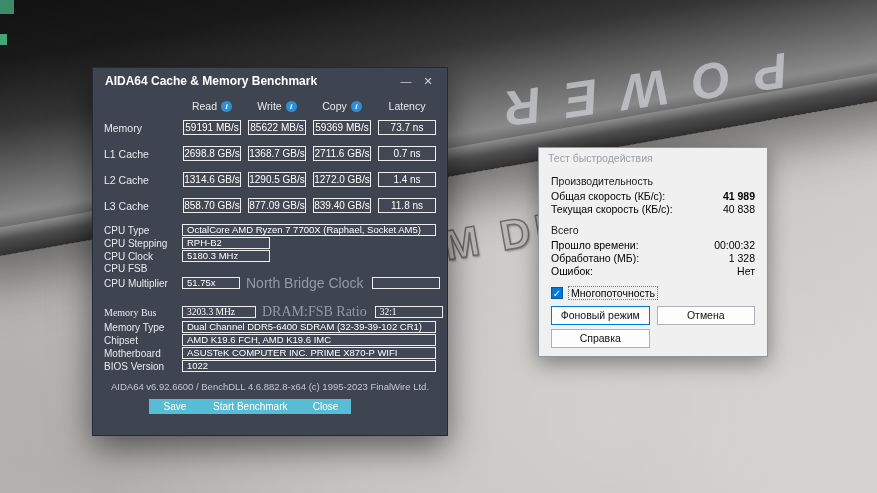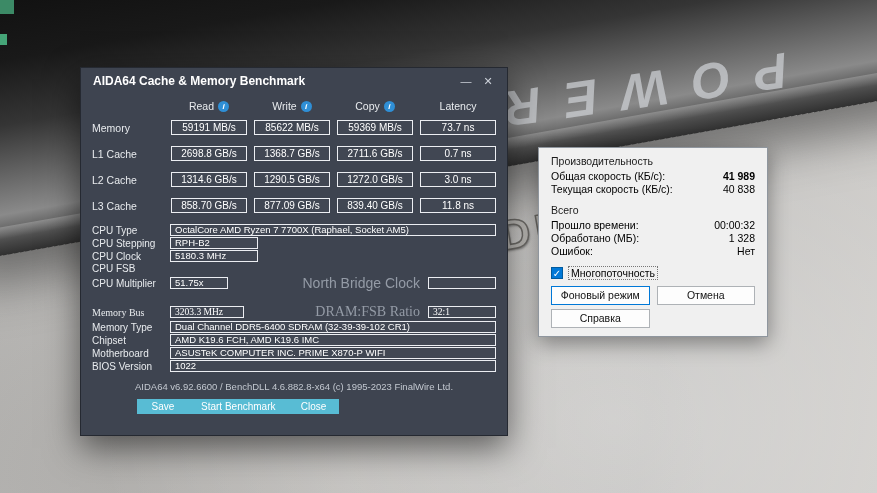--- a/index.html
+++ b/index.html
@@ -24,21 +24,21 @@
     font-size:50px; font-weight:bold; font-style:italic; letter-spacing:24px;
     color:rgba(203,206,210,.75); white-space:nowrap; }
   .ddr5-text { position:absolute; left:443px; top:206px; transform:rotate(-10deg);
     font-size:42px; font-weight:bold; letter-spacing:5px; color:#bbb9b5; white-space:nowrap;
     -webkit-text-stroke:1.5px #6e6c68;
     text-shadow:1px 2px 2px rgba(70,70,70,.5); }
   .accent1 { position:absolute; left:0; top:0; width:14px; height:14px; background:#3c8a66; }
   .accent2 { position:absolute; left:0; top:34px; width:7px; height:11px; background:#45a578; }
 
   
-  .aida { position:absolute; left:80px; top:67px; width:428px; background:#3e4450;
+  .aida { position:absolute; left:92px; top:67px; width:356px; background:#3e4450;
     border:1px solid #252931; box-shadow:0 12px 32px rgba(0,0,0,.55); color:#eef0f3; z-index:10; }
   .aida-titlebar { height:26px; display:flex; align-items:center; padding:0 8px 0 12px; }
   .aida-title { font-weight:bold; font-size:12px; color:#ffffff; flex:1; }
   .winbtn { width:22px; text-align:center; font-size:11px; color:#ccd1d9; cursor:default; }
   .aida-body { padding:6px 11px 21px; }
 
   .grid-row { display:grid; grid-template-columns:72px 1fr 1fr 1fr 1fr; column-gap:7px; align-items:center; }
   .bench-head { margin:0 0 8px; }
   .bh { display:flex; justify-content:center; align-items:center; gap:4px;
     font-size:10.5px; color:#e8ebee; }
@@ -140,21 +140,21 @@
         <div class="field">1368.7 GB/s</div>
         <div class="field">2711.6 GB/s</div>
         <div class="field">0.7 ns</div>
       </div>
 
       <div class="grid-row bench-row">
         <div class="bl">L2 Cache</div>
         <div class="field">1314.6 GB/s</div>
         <div class="field">1290.5 GB/s</div>
         <div class="field">1272.0 GB/s</div>
-        <div class="field">3.0 ns</div>
+        <div class="field">1.4 ns</div>
       </div>
 
       <div class="grid-row bench-row">
         <div class="bl">L3 Cache</div>
         <div class="field">858.70 GB/s</div>
         <div class="field">877.09 GB/s</div>
         <div class="field">839.40 GB/s</div>
         <div class="field">11.8 ns</div>
       </div>
 
@@ -211,20 +211,23 @@
 
       <div class="aida-buttons">
         <div class="abtn">Save</div>
         <div class="abtn">Start Benchmark</div>
         <div class="abtn">Close</div>
       </div>
     </div>
   </div>
 
   <div class="speed">
+    <div class="speed-titlebar">
+      <span class="speed-title">Тест быстродействия</span>
+    </div>
     <div class="speed-body">
 
       <div class="sec-header">Производительность</div>
       <div class="stat-row">
         <span>Общая скорость (КБ/с):</span>
         <span class="bold">41 989</span>
       </div>
       <div class="stat-row">
         <span>Текущая скорость (КБ/с):</span>
         <span>40 838</span>

